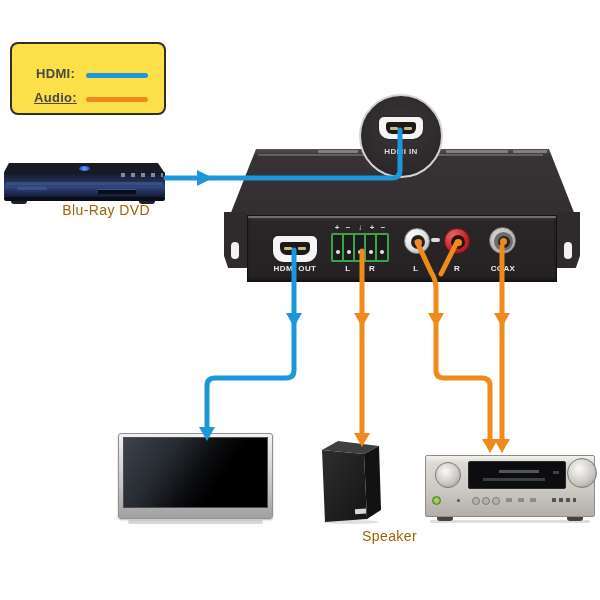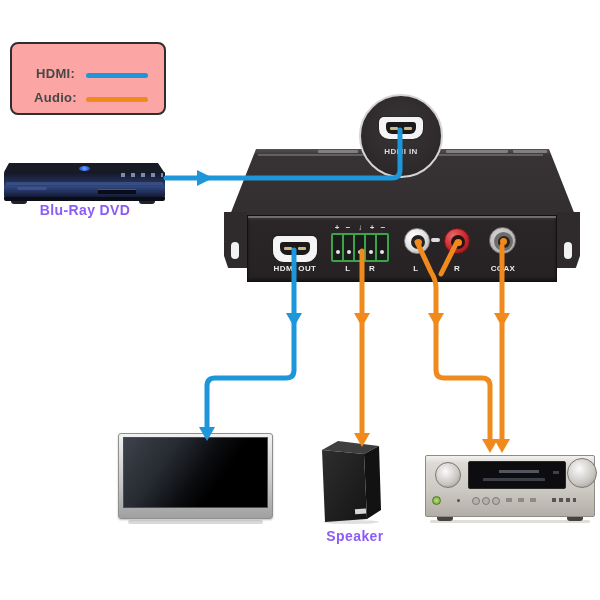--- a/index.html
+++ b/index.html
@@ -1,21 +1,21 @@
 <!DOCTYPE html>
 <html><head>
 <meta charset="utf-8">
 <style>
   html,body{margin:0;padding:0;background:#fff;}
   .stage{position:relative;width:600px;height:600px;background:#fff;overflow:hidden;
          font-family:"Liberation Sans","DejaVu Sans",sans-serif;}
   .abs{position:absolute;}
 
   
-  .legend{left:10px;top:42px;width:156px;height:73px;background:#fca5a5;
+  .legend{left:10px;top:42px;width:156px;height:73px;background:#fde047;
           border:2px solid #2e2e2e;border-radius:8px;box-sizing:border-box;z-index:3;}
   .legend-label{position:absolute;font-size:13px;font-weight:bold;color:#474747;letter-spacing:.3px;}
   .legend-line{position:absolute;width:62px;height:5px;border-radius:2.5px;}
 
   
   .br{left:3px;top:160px;width:163px;height:46px;z-index:3;}
   .br-top{position:absolute;left:0;top:0;width:163px;height:12px;background:#181a24;
           clip-path:polygon(6px 3px,155px 3px,161px 12px,1px 12px);}
   .br-front{position:absolute;left:1px;top:12px;width:161px;height:25px;border-radius:1px;
             background:linear-gradient(180deg,#141724 0%,#232f56 40%,#31477f 58%,#131a36 100%);}
@@ -82,34 +82,34 @@
        background:linear-gradient(180deg,#f4f2ef 0%,#dddad5 12%,#cdc9c3 55%,#b3afa8 100%);
        border:1px solid #8f8b85;border-radius:2px;}
   .knob{position:absolute;border-radius:50%;box-sizing:border-box;border:1px solid #7a7773;
         background:radial-gradient(circle at 40% 35%,#fafafa 0%,#c9c6c1 60%,#8e8b86 100%);}
   .amp-display{position:absolute;left:42px;top:5px;width:96px;height:26px;background:#0d0d0f;
                border:1px solid #2a2a2a;border-radius:2px;}
   .amp-foot{width:16px;height:4px;background:#46423e;border-radius:0 0 3px 3px;z-index:3;}
   .amp-shadow{left:430px;top:520px;width:160px;height:3px;background:#e0ded9;border-radius:2px;z-index:2;}
 
   
-  .dev-name{position:absolute;font-size:14px;font-weight:bold;color:#8b5cf6;text-align:center;
+  .dev-name{position:absolute;font-size:14px;font-weight:normal;color:#a16207;text-align:right;
             letter-spacing:.4px;z-index:3;}
 
   svg.wires{position:absolute;left:0;top:0;z-index:8;pointer-events:none;}
 </style>
 </head>
 <body>
 
 <div class="stage">
 
   <div class="abs legend">
     <div class="legend-label" style="left:24px;top:22px;">HDMI:</div>
     <div class="legend-line" style="left: 74px; top: 29px; background: rgb(29, 151, 217);"></div>
-    <div class="legend-label" style="left:22px;top:46px;">Audio:</div>
+    <div class="legend-label" style="left:22px;top:46px;text-decoration:underline;">Audio:</div>
     <div class="legend-line" style="left: 74px; top: 53px; background: rgb(241, 138, 29);"></div>
   </div>
 
   <div class="abs br">
     <div class="br-top"></div>
     <div class="br-front"></div>
     <div class="br-band"></div>
     <div class="br-logo"></div>
     <div class="br-btns"></div>
     <div class="br-text"></div>

